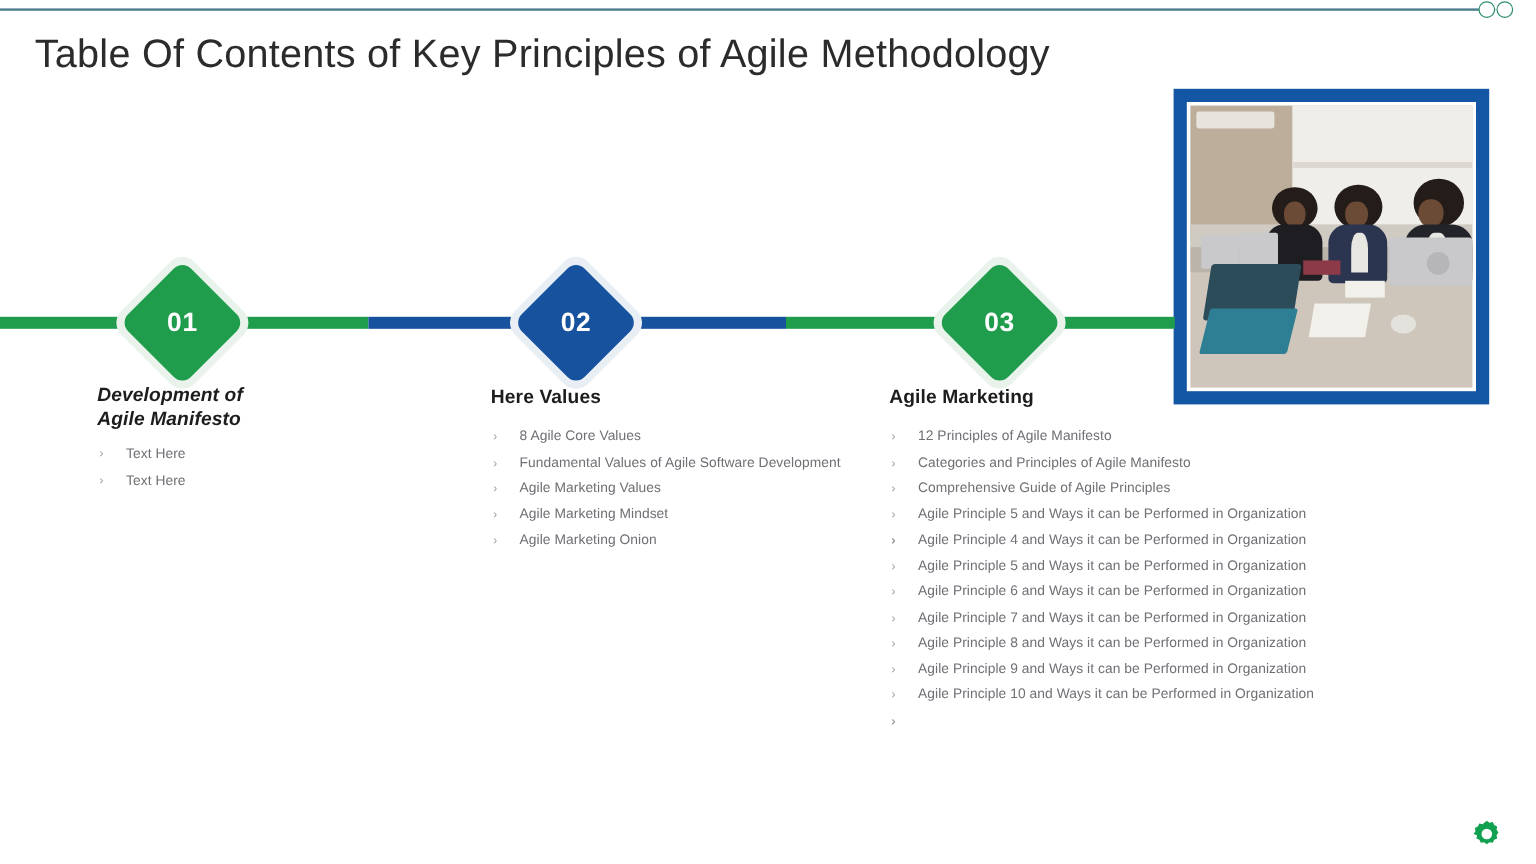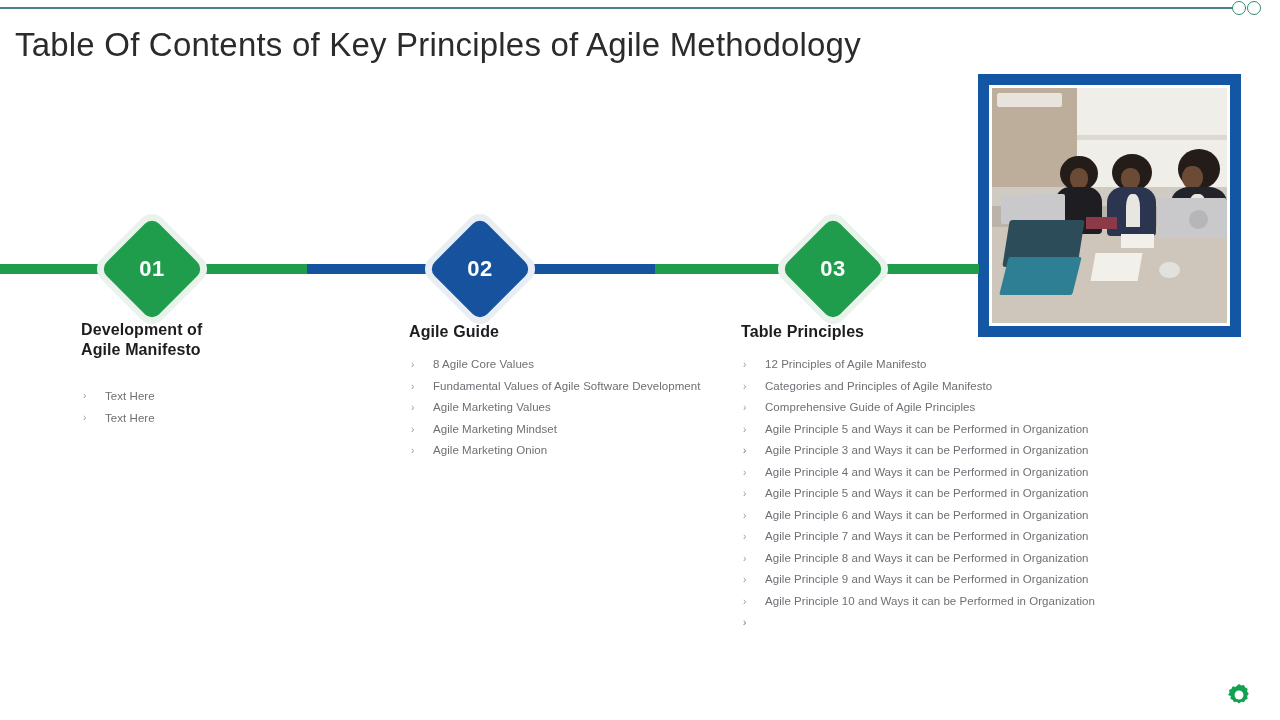--- a/index.html
+++ b/index.html
@@ -41,21 +41,21 @@
     border-radius: 50%;
     box-sizing: border-box;
     background: #ffffff;
   }
   .top-circles .ring.r1 { left: 0px; }
   .top-circles .ring.r2 { left: 15px; }
 
   
   .page-title {
     position: absolute;
-    left: 15px;
+    left: 29px;
     top: 26px;
     font-size: 33px;
     font-weight: 400;
     letter-spacing: 0.2px;
     color: #2b2b2b;
     white-space: nowrap;
   }
 
   
   .photo-frame {
@@ -152,21 +152,21 @@
   .col-3 { left: 741px; top: 322px; width: 430px; }
 
   .col-heading {
     font-size: 16px;
     font-weight: 700;
     color: #1d1d1f;
     line-height: 20px;
     margin: 0 0 12px 0;
     letter-spacing: 0.1px;
   }
-  .col-1 .col-heading { margin-bottom: 25px; }
+  .col-1 .col-heading { margin-bottom: 8px; font-style: italic; }
 
   ul.bullets {
     list-style: none;
     margin: 0;
     padding: 0;
   }
   ul.bullets li {
     position: relative;
     padding-left: 24px;
     font-size: 11.5px;
@@ -268,39 +268,39 @@
     <span>Development of</span><br>
     <span>Agile Manifesto</span>
   </div>
   <ul class="bullets">
       <li><span class="chev">›</span><span>Text Here</span></li>
       <li><span class="chev">›</span><span>Text Here</span></li>
     </ul>
 </div>
 
 <div class="col col-2">
-  <div class="col-heading">Agile Guide</div>
+  <div class="col-heading">Here Values</div>
   <ul class="bullets">
       <li><span class="chev">›</span><span>8 Agile Core Values</span></li>
       <li><span class="chev">›</span><span>Fundamental Values of Agile Software Development</span></li>
       <li><span class="chev">›</span><span>Agile Marketing Values</span></li>
       <li><span class="chev">›</span><span>Agile Marketing Mindset</span></li>
       <li><span class="chev">›</span><span>Agile Marketing Onion</span></li>
     </ul>
 </div>
 
 <div class="col col-3">
-  <div class="col-heading">Table Principles</div>
+  <div class="col-heading">Agile Marketing</div>
   <ul class="bullets">
       <li><span class="chev">›</span><span>12 Principles of Agile Manifesto</span></li>
       <li><span class="chev">›</span><span>Categories and Principles of Agile Manifesto</span></li>
       <li><span class="chev">›</span><span>Comprehensive Guide of Agile Principles</span></li>
       <li><span class="chev">›</span><span>Agile Principle 5 and Ways it can be Performed in Organization</span></li>
       <li><span class="chev">›</span></li>
-      <li><span class="chev">›</span><span>Agile Principle 3 and Ways it can be Performed in Organization</span></li>
+      <li><span class="chev">›</span></li>
       <li><span class="chev">›</span><span>Agile Principle 4 and Ways it can be Performed in Organization</span></li>
       <li><span class="chev">›</span><span>Agile Principle 5 and Ways it can be Performed in Organization</span></li>
       <li><span class="chev">›</span><span>Agile Principle 6 and Ways it can be Performed in Organization</span></li>
       <li><span class="chev">›</span><span>Agile Principle 7 and Ways it can be Performed in Organization</span></li>
       <li><span class="chev">›</span><span>Agile Principle 8 and Ways it can be Performed in Organization</span></li>
       <li><span class="chev">›</span><span>Agile Principle 9 and Ways it can be Performed in Organization</span></li>
       <li><span class="chev">›</span><span>Agile Principle 10 and Ways it can be Performed in Organization</span></li>
       <li><span class="chev">›</span></li>
       <li><span class="chev">›</span></li>
     </ul>

